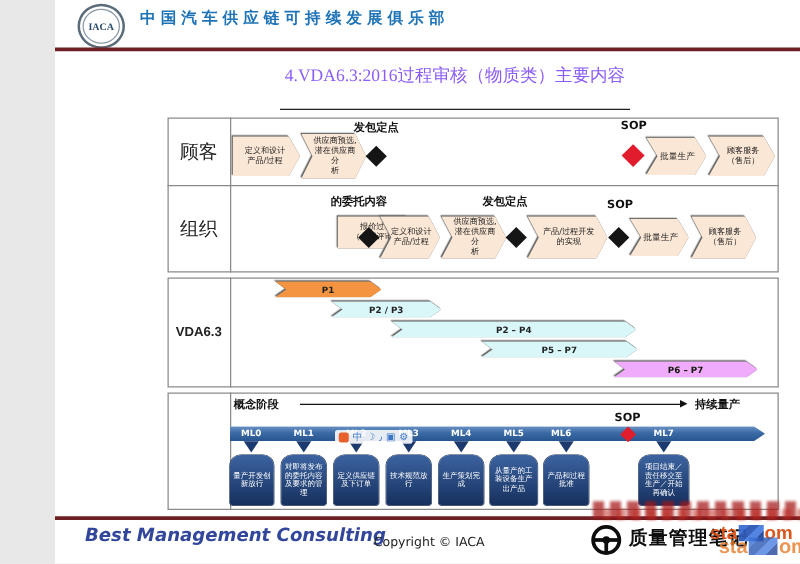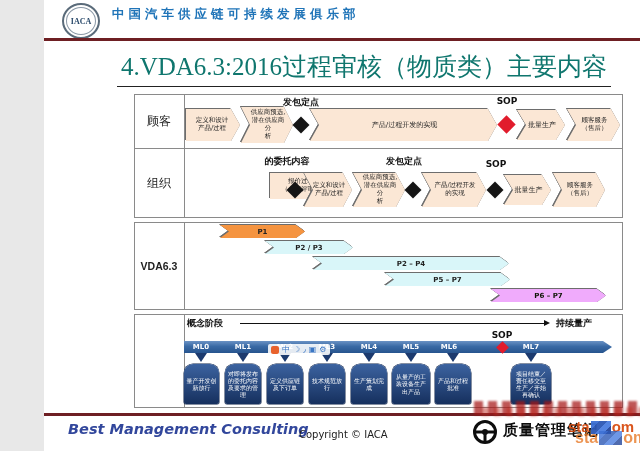--- a/index.html
+++ b/index.html
@@ -9,28 +9,28 @@
   .logo{position:absolute;left:18px;top:3px;width:38px;height:36px;border-radius:50%;
         border:2px solid #5a6b7a;box-sizing:border-box;display:flex;align-items:center;justify-content:center;}
   .logo-inner{width:28px;height:26px;border-radius:50%;border:1px solid #8a98a6;display:flex;
         align-items:center;justify-content:center;font-family:"Liberation Serif",serif;
         font-size:8px;font-weight:bold;color:#2a4a6b;}
   .club-zh{position:absolute;left:68px;top:6px;font-size:12.5px;font-weight:bold;color:#1f74b8;letter-spacing:4px;}
   .club-en{position:absolute;left:76px;top:23px;font-size:10.5px;font-weight:bold;color:#1f74b8;}
   .hline{position:absolute;left:0;top:38px;width:640px;height:3px;background:#6e1f23;}
   
   .title-wrap{position:absolute;left:0;top:50px;width:640px;text-align:center;}
-  .title{display:inline-block;font-family:"Liberation Serif","DejaVu Serif",serif;font-size:25px;
-         color:#0f766e;border-bottom:1.5px solid #222;padding:0 4px 3px 4px;}
+  .title{display:inline-block;font-family:"Liberation Serif","DejaVu Serif",serif;font-size:14px;
+         color:#8b5cf6;border-bottom:1.5px solid #222;padding:0 4px 17px 4px;}
   
   .panel{position:absolute;border:1px solid #8a8a8a;box-sizing:border-box;background:#fff;}
   .vdiv{position:absolute;width:1px;background:#8a8a8a;}
   .hdiv{position:absolute;height:1px;background:#8a8a8a;}
   .rowlab{position:absolute;display:flex;align-items:center;justify-content:center;text-align:center;
-          font-size:12px;color:#222;font-family:"Liberation Serif",serif;white-space:pre-line;}
+          font-size:15px;color:#222;font-family:"Liberation Serif",serif;white-space:pre-line;}
   .rowlab.b{font-family:"Liberation Sans",sans-serif;font-weight:bold;font-size:10.5px;}
   
   .sh{position:absolute;filter:drop-shadow(0.7px 0.7px 0 #6d6d6d) drop-shadow(-0.7px -0.7px 0 #6d6d6d);}
   .chev{width:100%;height:100%;background:#fbe7d5;display:flex;align-items:center;justify-content:center;
         text-align:center;font-size:6.5px;line-height:1.2;color:#222;white-space:pre-line;
         clip-path:polygon(0 0,calc(100% - 9px) 0,100% 50%,calc(100% - 9px) 100%,0 100%,9px 50%);
         padding:0 6px 0 8px;box-sizing:border-box;}
   .chev.first{clip-path:polygon(0 0,calc(100% - 9px) 0,100% 50%,calc(100% - 9px) 100%,0 100%);padding-left:4px;}
   .dia{position:absolute;background:#151515;transform:rotate(45deg);}
   .dia.red{background:#e11c2c;}
@@ -102,23 +102,20 @@
   <div class="sh" style="left:142px;top:109px;width:54px;height:32px;">
     <div class="chev first">定义和设计
 产品/过程</div>
     </div>
   <div class="sh" style="left:197px;top:107px;width:52px;height:36px;">
     <div class="chev">供应商预选,
 潜在供应商分
 析</div>
     </div>
   <div class="dia" style="left:251px;top:119px;width:12px;height:12px;"></div>
-  <div class="sh" style="left:266px;top:109px;width:187px;height:32px;">
-    <div class="chev" style="font-size:7px;">产品/过程开发的实现</div>
-    </div>
   <div class="dia red" style="left:456px;top:118px;width:13px;height:13px;"></div>
   <div class="sh" style="left:473px;top:110px;width:48px;height:30px;">
     <div class="chev" style="font-size:7px;">批量生产</div>
     </div>
   <div class="sh" style="left:523px;top:109px;width:53px;height:32px;">
     <div class="chev">顾客服务
 （售后）</div>
     </div>
 
   <div class="mlab" style="left:213px;top:155px;width:60px;">的委托内容</div>

